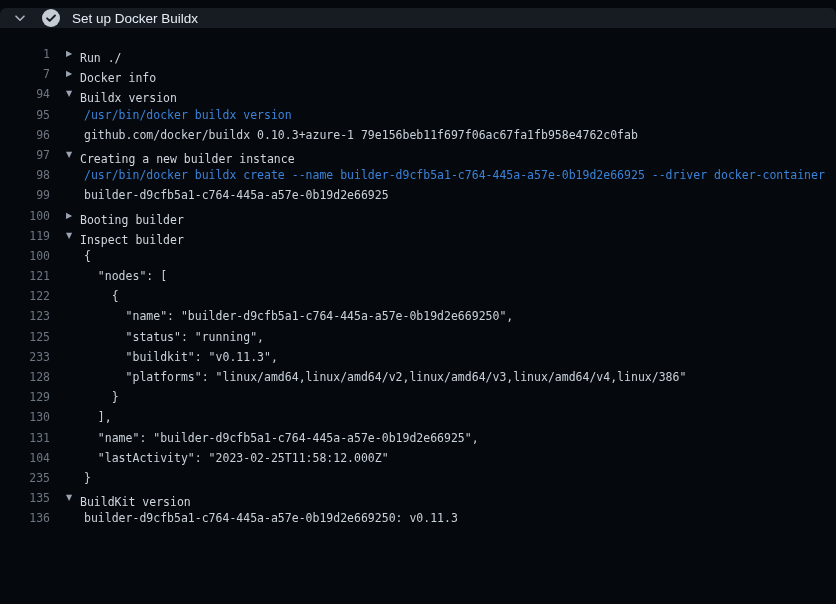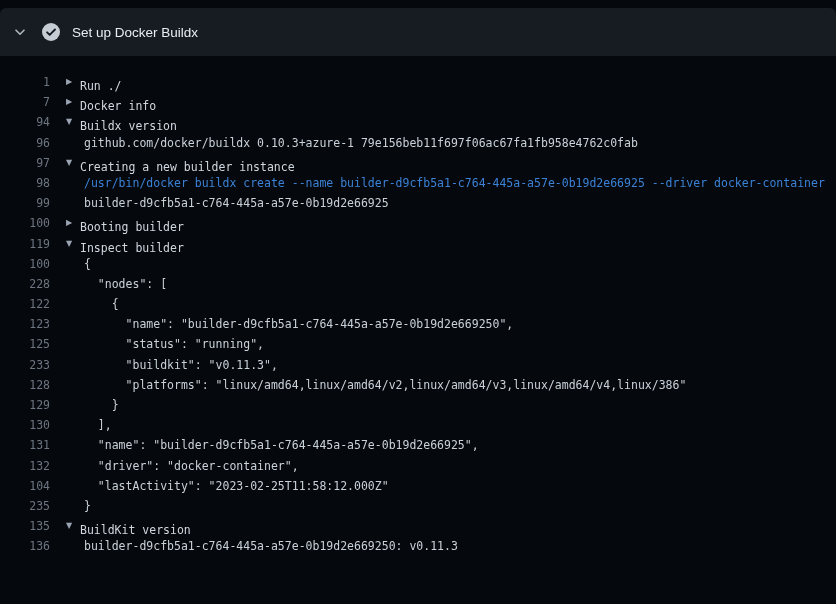--- a/index.html
+++ b/index.html
@@ -12,21 +12,21 @@
     --arrow-fg:#9aa4b2;
     --icon-circle:#c6ccd4;
   }
   html,body{margin:0;padding:0;}
   body{
     width:836px;height:604px;overflow:hidden;
     background:var(--page-bg);
     font-family:"DejaVu Sans Mono",monospace;
   }
   .step-header{
-    margin-top:8px;height:48px;background:var(--header-bg);
+    margin-top:8px;height:20px;background:var(--header-bg);
     border-radius:6px 6px 0 0;
     display:flex;align-items:center;cursor:pointer;
   }
   .chev{margin-left:13px;display:flex;align-items:center;}
   .check{margin-left:15px;display:flex;align-items:center;}
   .title{
     margin-left:12px;color:var(--title-fg);
     font:400 13.5px "Liberation Sans",sans-serif;
   }
   .log{
@@ -62,34 +62,34 @@
       <path d="M5.1 9.3 L7.7 11.9 L13 6.5" fill="none" stroke="#171c23" stroke-width="1.9" stroke-linecap="round" stroke-linejoin="round"></path>
     </svg>
   </span>
   <span class="title">Set up Docker Buildx</span>
 </div>
 
 <div class="log" id="log">
     <div class="row"><span class="num">1</span><span class="arrow">▶</span><span class="gtext">Run ./</span></div>
     <div class="row"><span class="num">7</span><span class="arrow">▶</span><span class="gtext">Docker info</span></div>
     <div class="row"><span class="num">94</span><span class="arrow">▼</span><span class="gtext">Buildx version</span></div>
+    <div class="row"><span class="num">95</span><span class="spacer"></span><span class="cmd">/usr/bin/docker buildx version</span></div>
     <div class="row"><span class="num">96</span><span class="spacer"></span><span class="out">github.com/docker/buildx 0.10.3+azure-1 79e156beb11f697f06ac67fa1fb958e4762c0fab</span></div>
     <div class="row"><span class="num">97</span><span class="arrow">▼</span><span class="gtext">Creating a new builder instance</span></div>
     <div class="row"><span class="num">98</span><span class="spacer"></span><span class="cmd">/usr/bin/docker buildx create --name builder-d9cfb5a1-c764-445a-a57e-0b19d2e66925 --driver docker-container</span></div>
     <div class="row"><span class="num">99</span><span class="spacer"></span><span class="out">builder-d9cfb5a1-c764-445a-a57e-0b19d2e66925</span></div>
     <div class="row"><span class="num">100</span><span class="arrow">▶</span><span class="gtext">Booting builder</span></div>
     <div class="row"><span class="num">119</span><span class="arrow">▼</span><span class="gtext">Inspect builder</span></div>
     <div class="row"><span class="num">100</span><span class="spacer"></span><span class="out">{</span></div>
-    <div class="row"><span class="num">228</span><span class="spacer"></span><span class="out">  "nodes": [</span></div>
+    <div class="row"><span class="num">121</span><span class="spacer"></span><span class="out">  "nodes": [</span></div>
     <div class="row"><span class="num">122</span><span class="spacer"></span><span class="out">    {</span></div>
     <div class="row"><span class="num">123</span><span class="spacer"></span><span class="out">      "name": "builder-d9cfb5a1-c764-445a-a57e-0b19d2e669250",</span></div>
     <div class="row"><span class="num">125</span><span class="spacer"></span><span class="out">      "status": "running",</span></div>
     <div class="row"><span class="num">233</span><span class="spacer"></span><span class="out">      "buildkit": "v0.11.3",</span></div>
     <div class="row"><span class="num">128</span><span class="spacer"></span><span class="out">      "platforms": "linux/amd64,linux/amd64/v2,linux/amd64/v3,linux/amd64/v4,linux/386"</span></div>
     <div class="row"><span class="num">129</span><span class="spacer"></span><span class="out">    }</span></div>
     <div class="row"><span class="num">130</span><span class="spacer"></span><span class="out">  ],</span></div>
     <div class="row"><span class="num">131</span><span class="spacer"></span><span class="out">  "name": "builder-d9cfb5a1-c764-445a-a57e-0b19d2e66925",</span></div>
-    <div class="row"><span class="num">132</span><span class="spacer"></span><span class="out">  "driver": "docker-container",</span></div>
     <div class="row"><span class="num">104</span><span class="spacer"></span><span class="out">  "lastActivity": "2023-02-25T11:58:12.000Z"</span></div>
     <div class="row"><span class="num">235</span><span class="spacer"></span><span class="out">}</span></div>
     <div class="row"><span class="num">135</span><span class="arrow">▼</span><span class="gtext">BuildKit version</span></div>
     <div class="row"><span class="num">136</span><span class="spacer"></span><span class="out">builder-d9cfb5a1-c764-445a-a57e-0b19d2e669250: v0.11.3</span></div>
   </div>
 
 </body></html>

